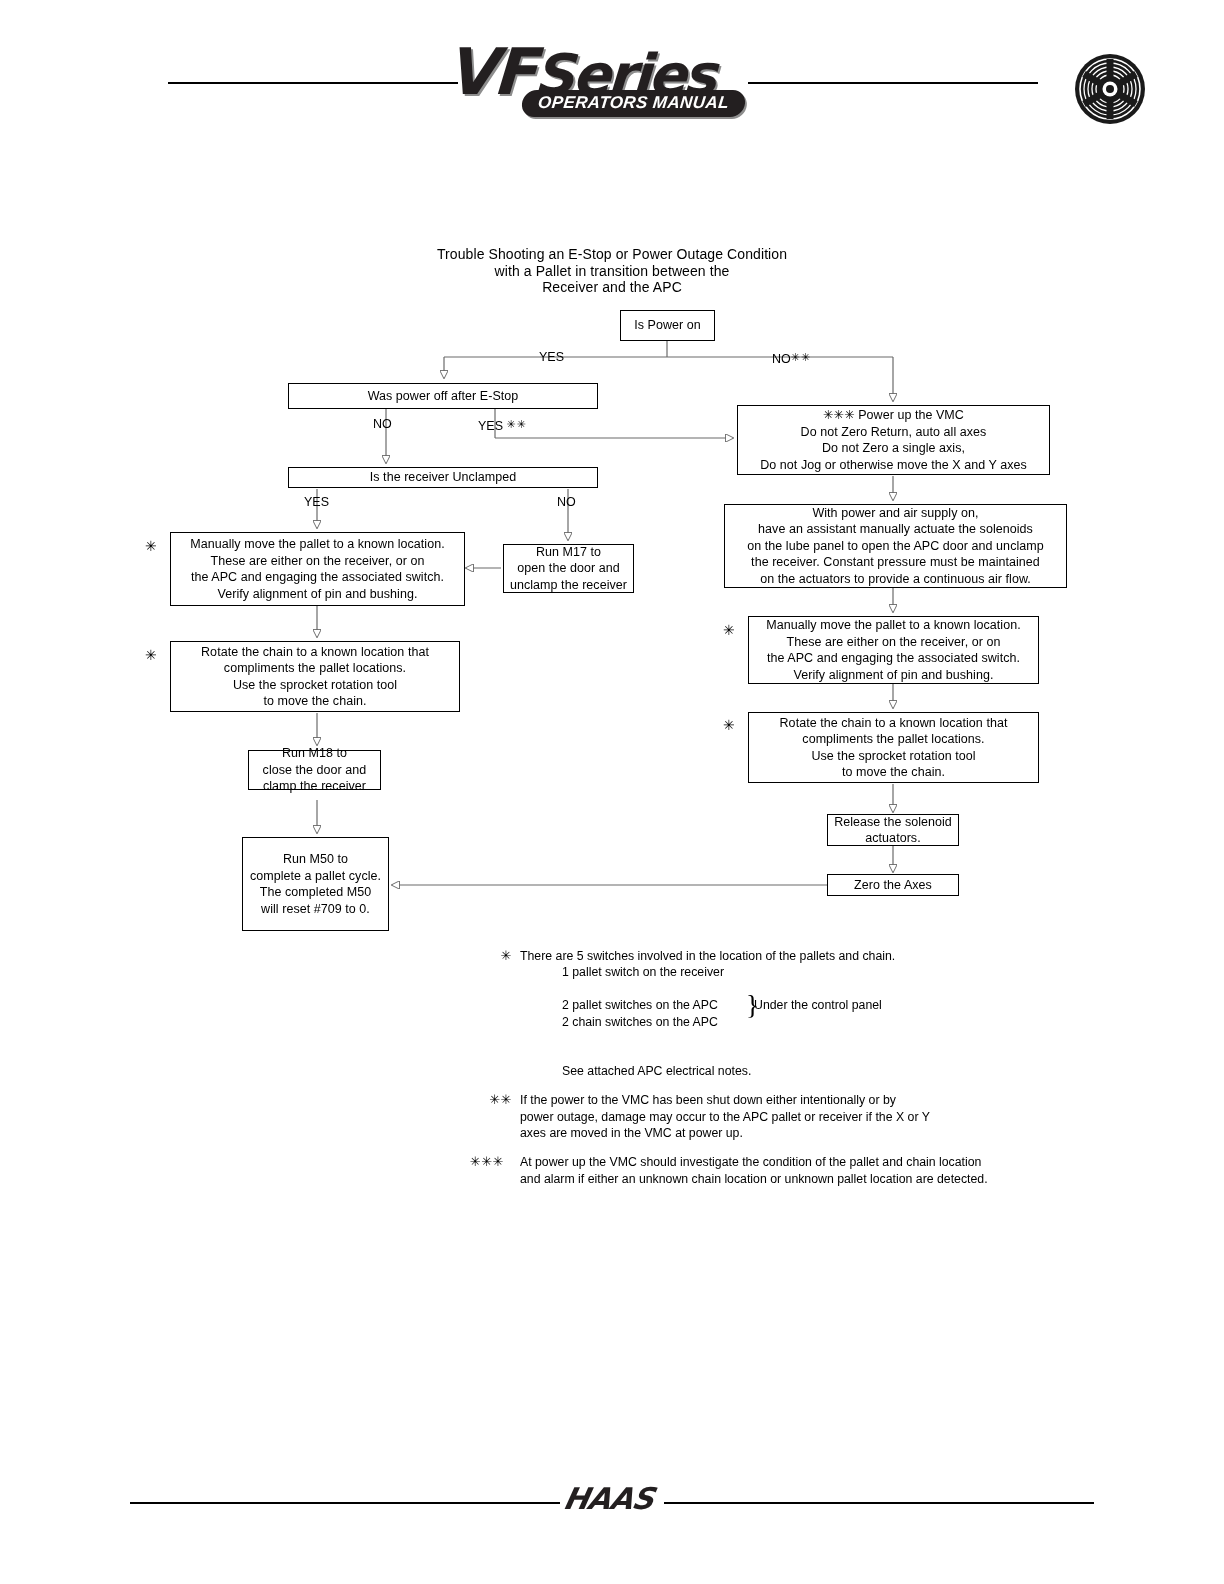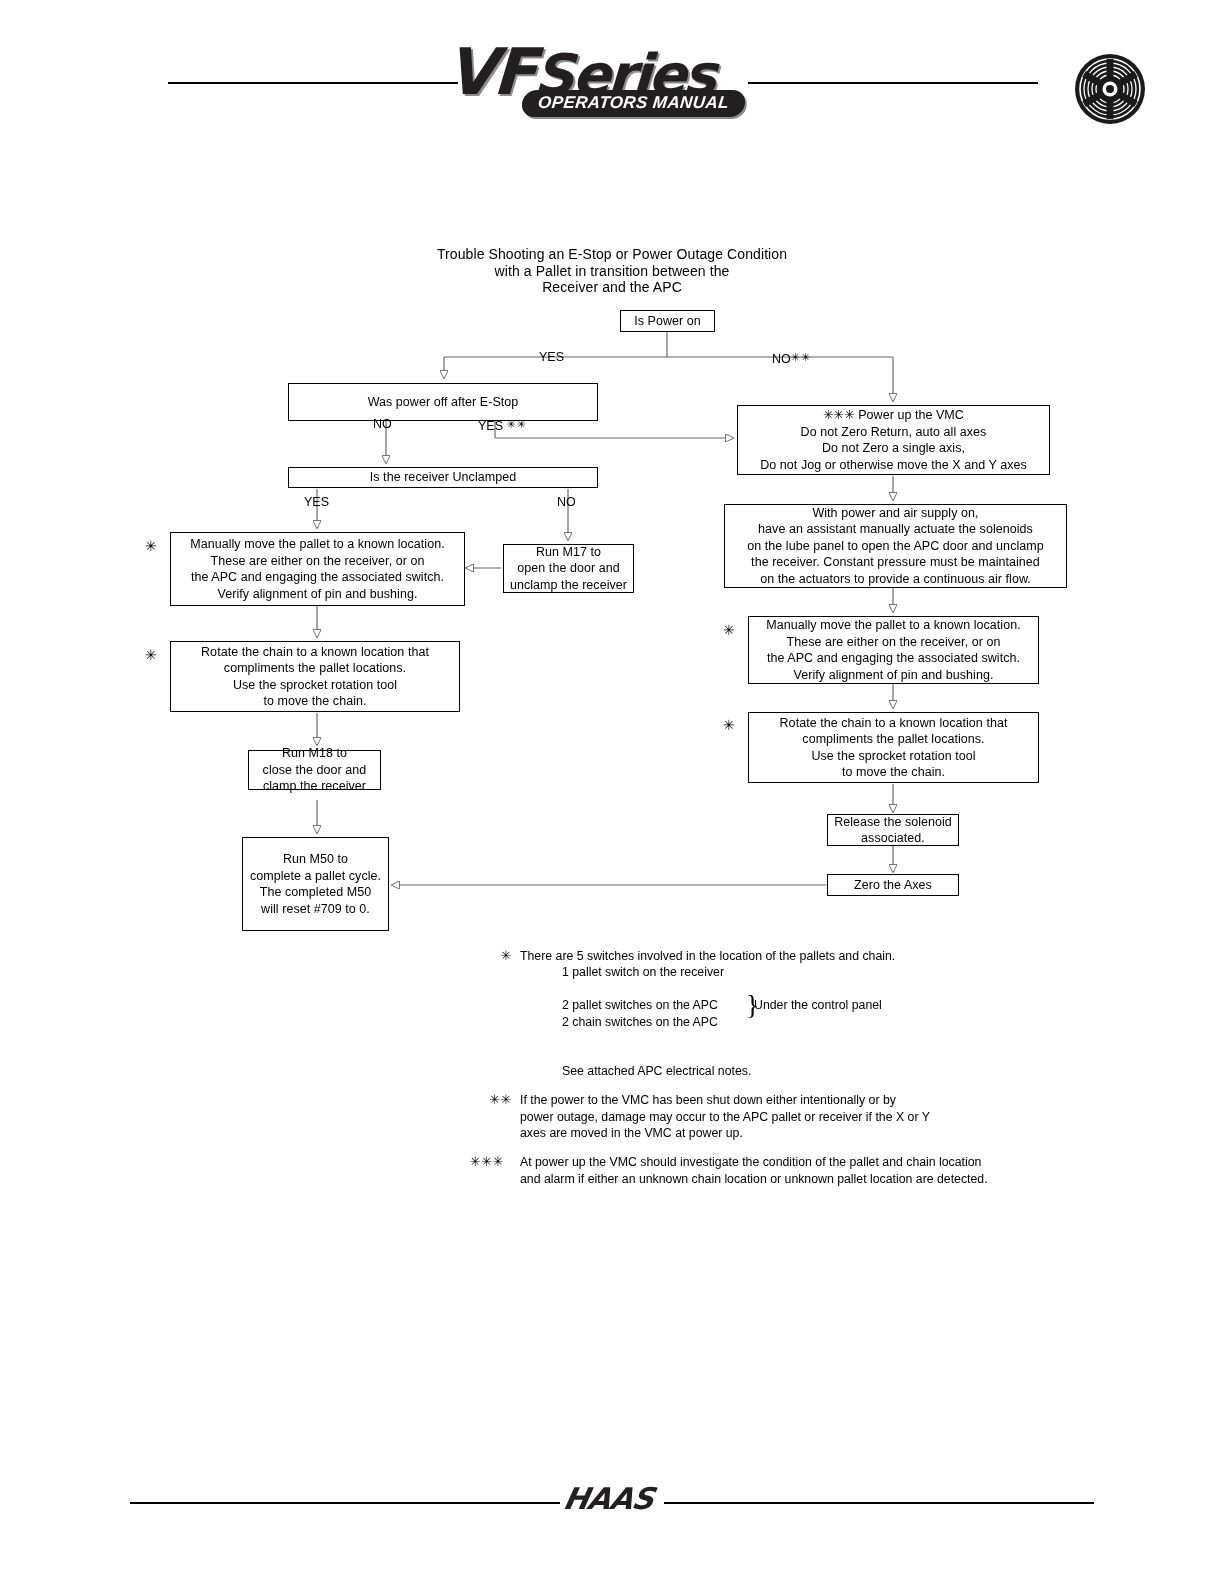--- a/index.html
+++ b/index.html
@@ -265,23 +265,23 @@
       <line x1="893" y1="684" x2="893" y2="708" marker-end="url(#arw)"></line>
 
       <line x1="893" y1="784" x2="893" y2="812" marker-end="url(#arw)"></line>
 
       <line x1="893" y1="846" x2="893" y2="872" marker-end="url(#arw)"></line>
 
       <line x1="828" y1="885" x2="392" y2="885" marker-end="url(#arw)"></line>
     </g>
   </svg>
 
-  <div class="node" style="left:620px; top:310px; width:95px; height:22px;">Is Power on</div>
-
-  <div class="node" style="left:288px; top:383px; width:310px; height:38px;">Was power off after E-Stop</div>
+  <div class="node" style="left:620px; top:310px; width:95px; height:31px;">Is Power on</div>
+
+  <div class="node" style="left:288px; top:383px; width:310px; height:26px;">Was power off after E-Stop</div>
 
   <div class="node" style="left:288px; top:467px; width:310px; height:21px;">Is the receiver Unclamped</div>
 
   <div class="node" style="left:170px; top:532px; width:295px; height:74px;">Manually move the pallet to a known location.
 These are either on the receiver, or on
 the APC and engaging the associated switch.
 Verify alignment of pin and bushing.</div>
 
   <div class="node" style="left:503px; top:544px; width:131px; height:49px;">Run M17 to
 open the door and
@@ -316,21 +316,21 @@
 These are either on the receiver, or on
 the APC and engaging the associated switch.
 Verify alignment of pin and bushing.</div>
 
   <div class="node" style="left:748px; top:712px; width:291px; height:71px;">Rotate the chain to a known location that
 compliments the pallet locations.
 Use the sprocket rotation tool
 to move the chain.</div>
 
   <div class="node" style="left:827px; top:814px; width:132px; height:32px;">Release the solenoid
-associated.</div>
+actuators.</div>
 
   <div class="node" style="left:827px; top:874px; width:132px; height:22px;">Zero the Axes</div>
 
   <div class="edge-label" style="left:539px; top:350px;">YES</div>
 
   <div class="edge-label" style="left:772px; top:350px;"><span>NO</span><span class="ast">✳✳</span></div>
 
   <div class="edge-label" style="left:373px; top:417px;">NO</div>
 
   <div class="edge-label" style="left:478px; top:417px;"><span>YES</span>&nbsp;<span class="ast">✳✳</span></div>

